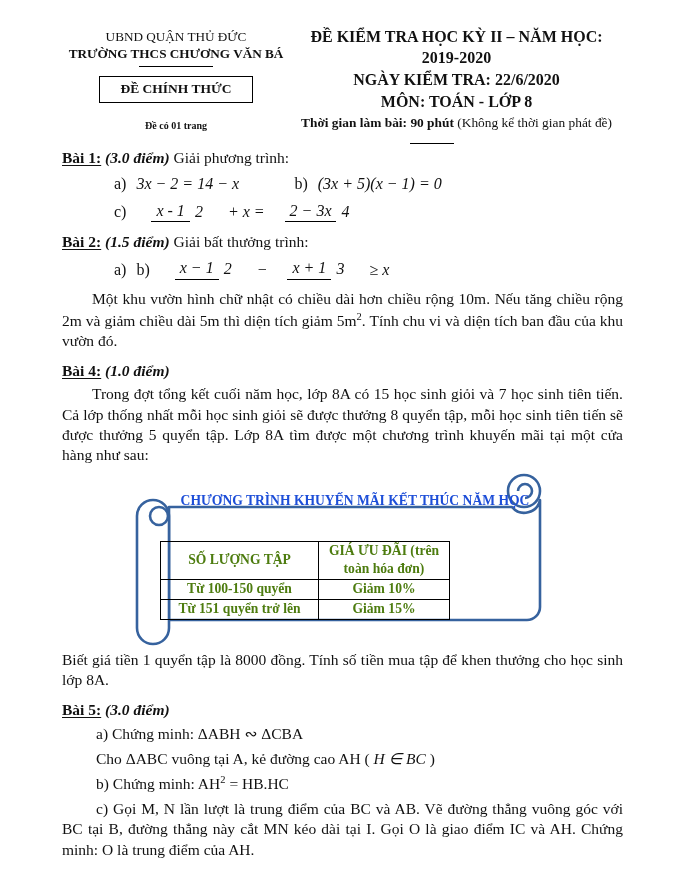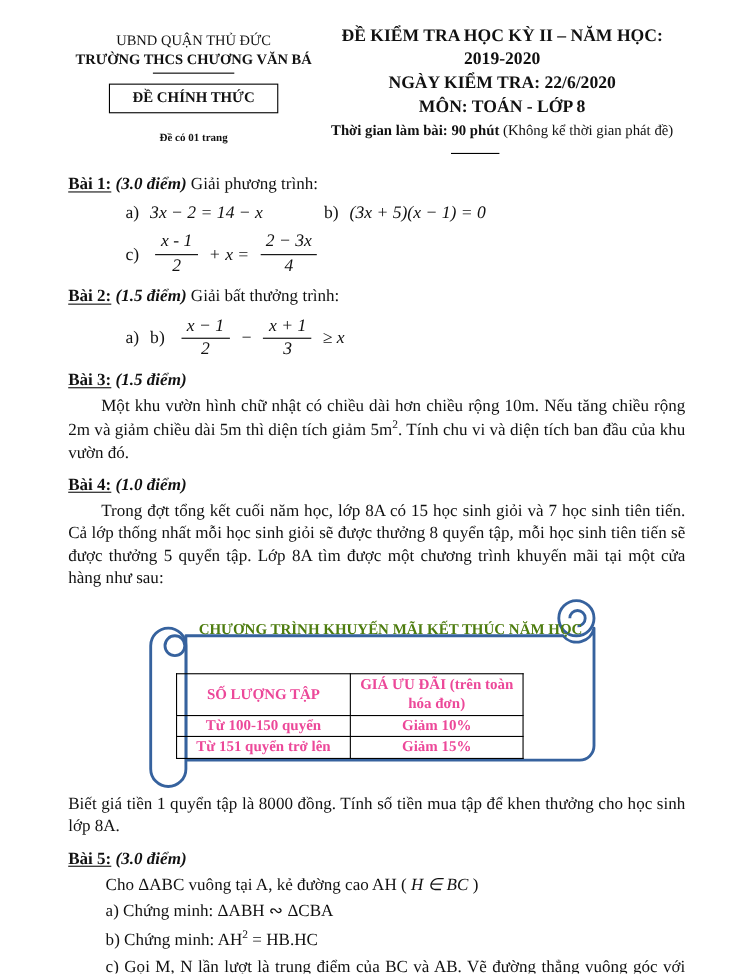--- a/index.html
+++ b/index.html
@@ -9,21 +9,21 @@
     background:#ffffff;
     color:#111;
     font-family:"Liberation Serif", serif;
     font-size:15.5px;
     line-height:1.32;
   }
   .page { position:relative; width:681px; height:885px; overflow:hidden; background:#fff; }
   .content { padding:22px 58px 0 62px; }
 
   
-  .header { display:flex; margin-bottom:26px; }
+  .header { display:flex; margin-bottom:16px;align-items:flex-end; }
   .h-left { width:228px; text-align:center; padding-top:6px; flex:none; }
   .h-left .l1 { font-size:13.2px; }
   .h-left .l2 { font-size:13.2px; font-weight:bold; }
   .h-rule { width:74px; border-top:1.4px solid #000; margin:3px auto 0; }
   .stamp-box { display:inline-block; border:1.5px solid #000; padding:3px 20px 4px;
                font-weight:bold; font-size:13.5px; margin-top:9px; }
   .pages-note { font-weight:bold; font-size:10px; margin-top:16px; }
   .h-right { flex:1; text-align:center; }
   .h-right .r1 { font-size:16px; font-weight:bold; }
   .h-right .r2, .h-right .r3 { font-size:16px; font-weight:bold; margin-top:1px; }
@@ -35,37 +35,37 @@
   .sec { margin-top:9px; }
   .bai-label { font-weight:bold; text-decoration:underline; text-underline-offset:2px; }
   .points { font-weight:bold; font-style:italic; }
   .para { margin:3px 0 0; text-align:justify; text-indent:30px; }
   .para.no-indent { text-indent:0; }
   .math { font-style:italic; }
   .eq-row { display:flex; align-items:center; margin:5px 0 0 52px; font-size:16px; }
   .eq-label { flex:none; margin-right:10px; }
   .eq-cell-a1 { flex:none; width:158px; }
   .eq-cell-a2 { flex:none; width:126px; }
-  .frac { display:inline-flex; flex-direction:column; text-align:center; vertical-align:middle; margin:0 5px; }
+  .frac { display:inline-flex; flex-direction:row; text-align:center; vertical-align:middle; margin:0 15px; }
   .frac .num { display:block; padding:0 5px 1px; border-bottom:1.4px solid #000; line-height:1.15; }
   .frac .den { display:block; padding:1px 5px 0; line-height:1.15; }
   .frac-row { margin-top:7px; margin-bottom:3px; }
   .op { margin:0 5px; }
   sup { font-size:10.5px; }
 
   
   .sub-line { margin:4px 0 0 34px; }
 
   
   .promo { position:relative; width:420px; height:176px; margin:5px 0 2px 66px; color:#36629e; }
   .promo svg { position:absolute; inset:0; }
   .promo-title { position:absolute; top:21px; left:46px; right:12px; text-align:center;
-                 font-weight:bold; font-size:13.6px; color:#4d7c0f; }
-  .promo-table { position:absolute; top:70px; left:32px; width:316px;
-                 border-collapse:collapse; color:#ec4899; }
+                 font-weight:bold; font-size:13.6px; color:#1d4ed8; }
+  .promo-table { position:absolute; top:70px; left:32px; width:290px;
+                 border-collapse:collapse; color:#4d7c0f; }
   .promo-table td { border:1.6px solid #000; font-weight:bold; font-size:13.6px;
                     text-align:center; padding:0 2px 1px; height:19px; }
   .promo-table td.col1 { width:158px; }
 </style>
 </head>
 <body>
 
 <div class="page">
   <div class="content">
 
@@ -133,24 +133,20 @@
         <span class="op math">−</span>
         <span class="frac math">
           <span class="num">x + 1</span>
           <span class="den">3</span>
         </span>
         <span class="op math">≥ x</span>
       </div>
     </div>
 
     <div class="sec">
-      <div>
-        <span class="bai-label">Bài 3:</span>
-        <span class="points">(1.5 điểm)</span>
-      </div>
       <p class="para"><span>Một khu vườn hình chữ nhật có chiều dài hơn chiều rộng 10m. Nếu tăng chiều rộng 2m và giảm chiều dài 5m thì diện tích giảm 5m</span><sup>2</sup><span>. Tính chu vi và diện tích ban đầu của khu vườn đó.</span></p>
     </div>
 
     <div class="sec">
       <div>
         <span class="bai-label">Bài 4:</span>
         <span class="points">(1.0 điểm)</span>
       </div>
       <p class="para">Trong đợt tổng kết cuối năm học, lớp 8A có 15 học sinh giỏi và 7 học sinh tiên tiến. Cả lớp thống nhất mỗi học sinh giỏi sẽ được thưởng 8 quyển tập, mỗi học sinh tiên tiến sẽ được thưởng 5 quyển tập. Lớp 8A tìm được một chương trình khuyến mãi tại một cửa hàng như sau:</p>
 
@@ -189,29 +185,29 @@
 
       <p class="para no-indent">Biết giá tiền 1 quyển tập là 8000 đồng. Tính số tiền mua tập để khen thưởng cho học sinh lớp 8A.</p>
     </div>
 
     <div class="sec">
       <div>
         <span class="bai-label">Bài 5:</span>
         <span class="points">(3.0 điểm)</span>
       </div>
       <div class="sub-line">
-        <span>Cho  ΔABC vuông tại A, kẻ đường cao AH (</span><span class="math"> H ∈ BC </span><span>)</span>
-      </div>
-      <div class="sub-line">
         <span>a)</span>
         <span>Chứng minh: ΔABH</span>
         <span>∾</span>
         <span>ΔCBA</span>
       </div>
       <div class="sub-line">
+        <span>Cho  ΔABC vuông tại A, kẻ đường cao AH (</span><span class="math"> H ∈ BC </span><span>)</span>
+      </div>
+      <div class="sub-line">
         <span>b)</span>
         <span><span>Chứng minh: AH</span><sup>2</sup><span> = HB.HC</span></span>
       </div>
       <p class="para" style="text-indent:34px; margin-top:4px;">
         <span>c)</span>
         <span>Gọi M, N lần lượt là trung điểm của BC và AB. Vẽ đường thẳng vuông góc với BC tại B, đường thẳng này cắt MN kéo dài tại I. Gọi O là giao điểm IC và AH. Chứng minh: O là trung điểm của AH.</span>
       </p>
     </div>
 
   </div>

